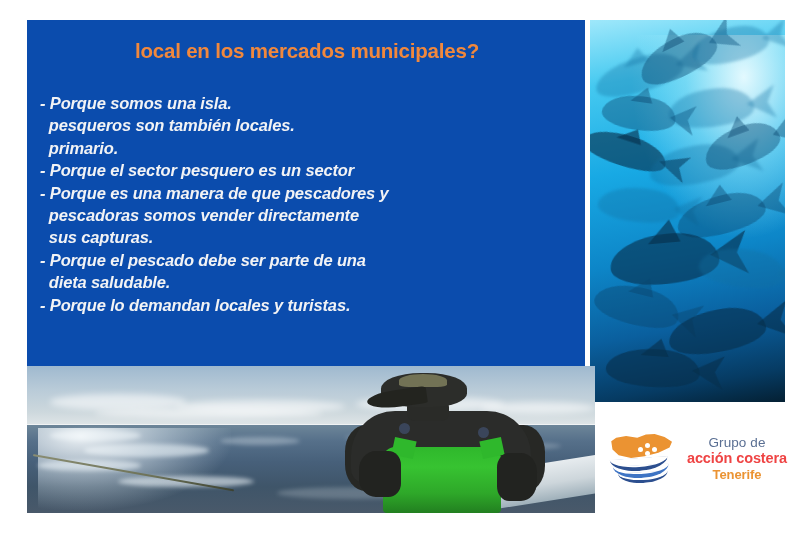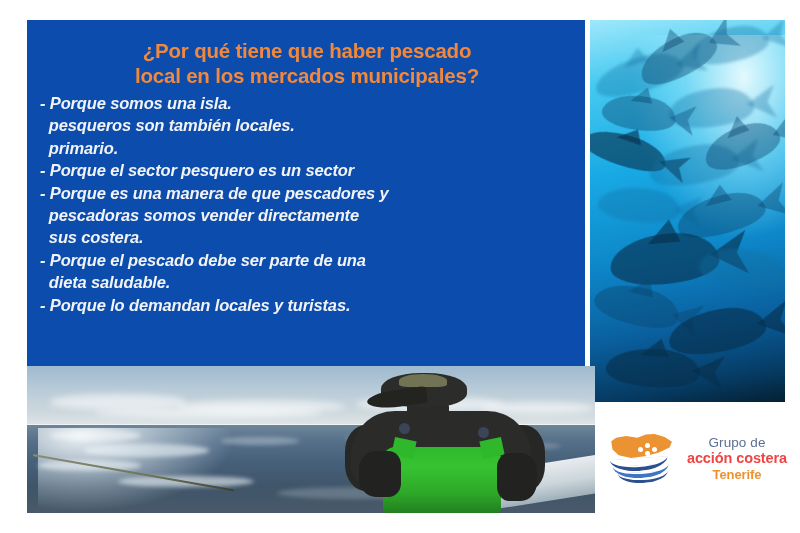--- a/index.html
+++ b/index.html
@@ -172,32 +172,31 @@
   #logo-l3{color:#eb9332;font-size:13px;line-height:15px;font-weight:bold;letter-spacing:-.1px;}
 </style>
 </head>
 <body>
 
 <div id="slide">
 
   <div id="blue-panel">
 
     <div id="title">
-      <span class="tl">¿Por qué tiene que haber pescado</span>
       <span class="tl">local en los mercados municipales?</span>
     </div>
 
     <div id="bullets">
       <span class="bullet">- Porque somos una isla.</span>
       <span class="bullet">  pesqueros son también locales.</span>
       <span class="bullet">  primario.</span>
       <span class="bullet">- Porque el sector pesquero es un sector</span>
       <span class="bullet">- Porque es una manera de que pescadores y</span>
       <span class="bullet">  pescadoras somos vender directamente</span>
-      <span class="bullet">  sus costera.</span>
+      <span class="bullet">  sus capturas.</span>
       <span class="bullet">- Porque el pescado debe ser parte de una</span>
       <span class="bullet">  dieta saludable.</span>
       <span class="bullet">- Porque lo demandan locales y turistas.</span>
     </div>
   </div>
 
   <div id="photo-underwater">
     <div class="glow"></div>
 
     <div class="fish soft" style="left:2%;top:10%;width:46%;height:9%;transform:rotate(-16deg);">

